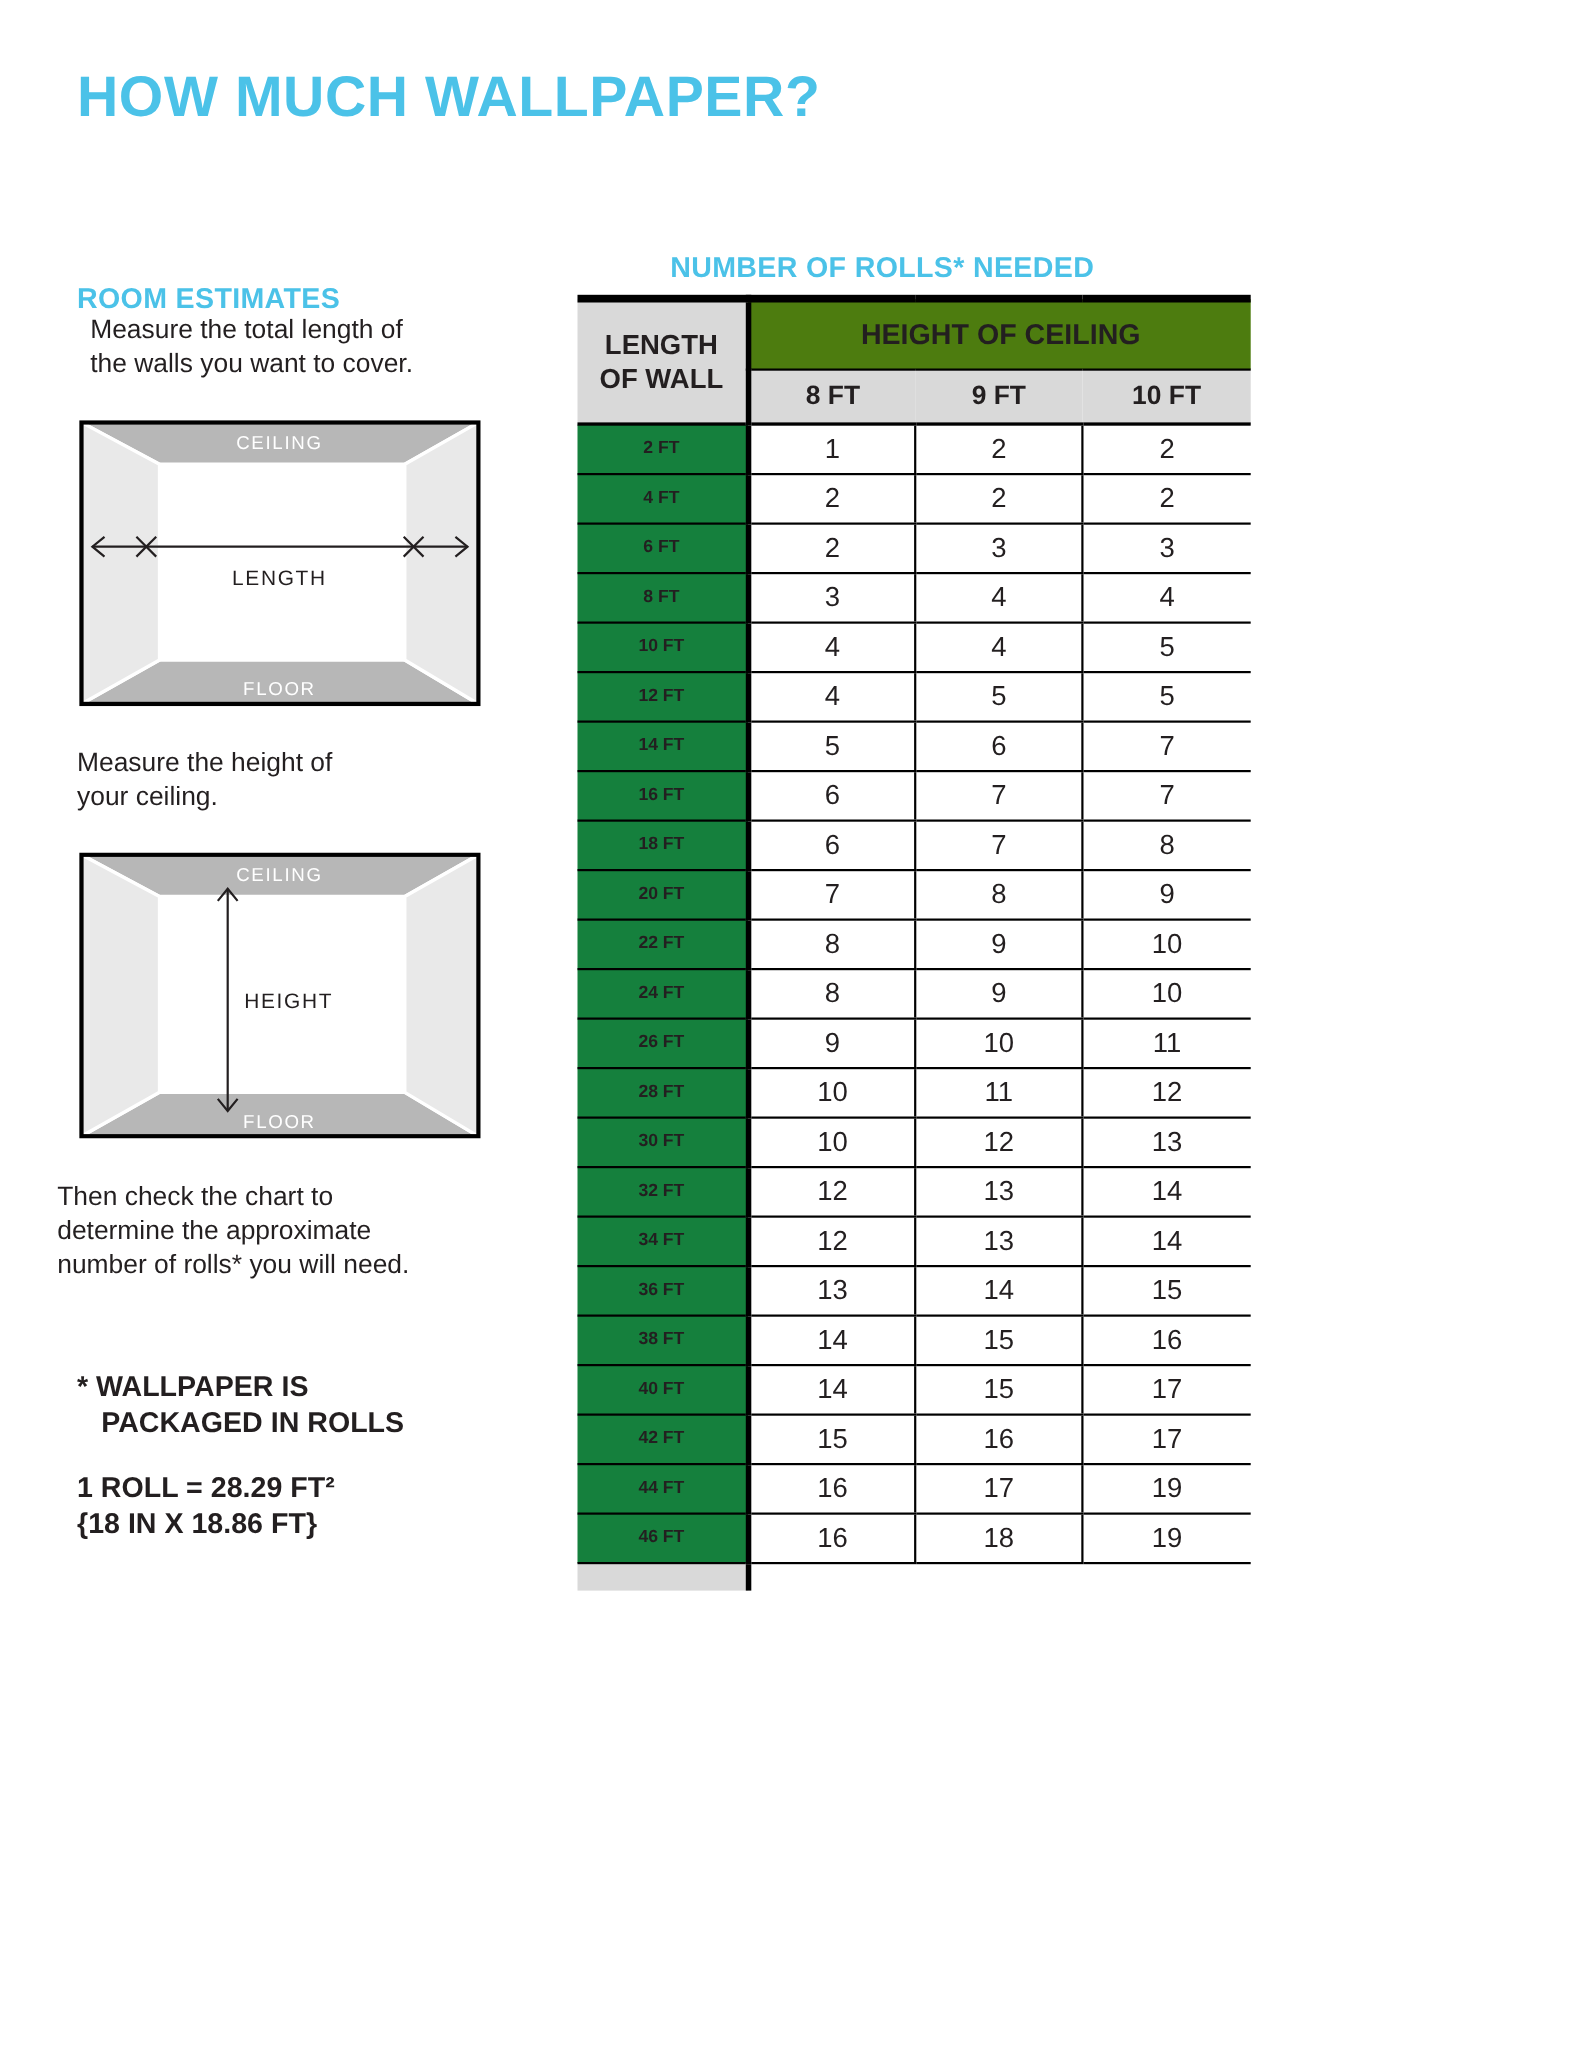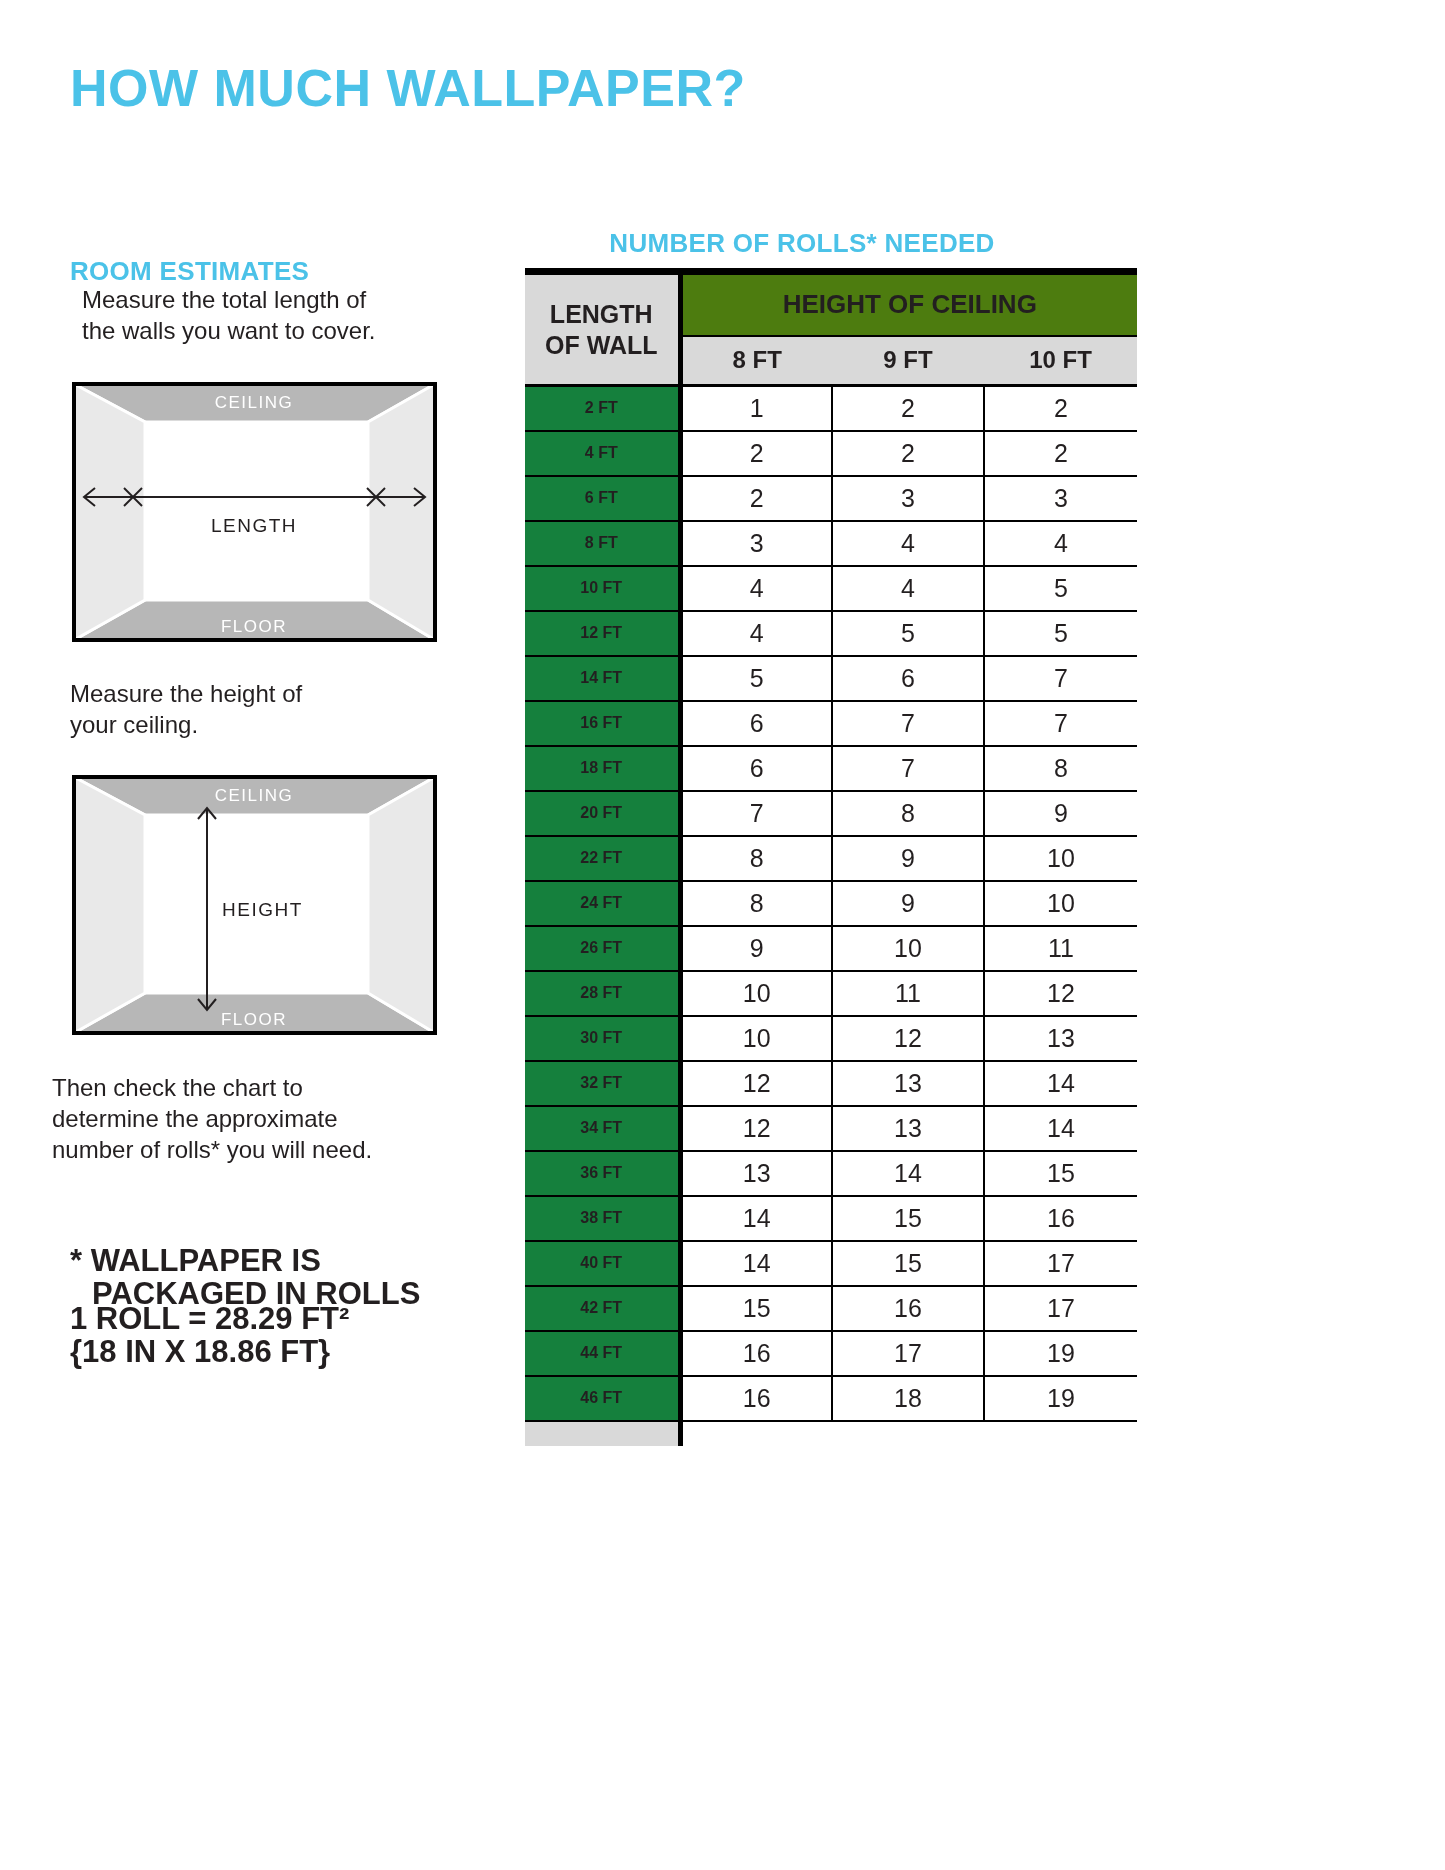--- a/index.html
+++ b/index.html
@@ -19,21 +19,21 @@
     color:#4bc2e8;
   }
   .section-title {
     font-size:26px; font-weight:bold; letter-spacing:0.3px;
     color:#4bc2e8;
     margin-top:28px;
   }
   .body-text {
     font-size:24px; line-height:31px; white-space:pre-line;
   }
-  .note-text { font-size:31px; font-weight:bold; line-height:33px; }
+  .note-text { font-size:26px; font-weight:bold; line-height:33px; }
 
   .table-title-wrap {
     left:496px; top:228px; width:612px; text-align:center;
   }
 
   
   .rolls-table {
     border-collapse:collapse; table-layout:fixed; width:612px;
     border-top:7px solid #000;
   }
@@ -130,21 +130,21 @@
 
 <div class="abs body-text" style="left:52px; top:1072px; width:460px;">Then check the chart to
 determine the approximate
 number of rolls* you will need.</div>
 
 <div class="abs note-text" style="left:70px; top:1244px;">
   <div>* WALLPAPER IS</div>
   <div style="padding-left:22px;">PACKAGED IN ROLLS</div>
 </div>
 
-<div class="abs note-text" style="left:70px; top:1302px;">
+<div class="abs note-text" style="left:70px; top:1336px;">
   <div>1 ROLL = 28.29 FT²</div>
   <div>{18 IN X 18.86 FT}</div>
 </div>
 
 <div class="abs table-title-wrap">
   <span class="section-title">NUMBER OF ROLLS* NEEDED</span>
 </div>
 
 <div class="abs" style="left:525px; top:268px;">
   <table class="rolls-table">

